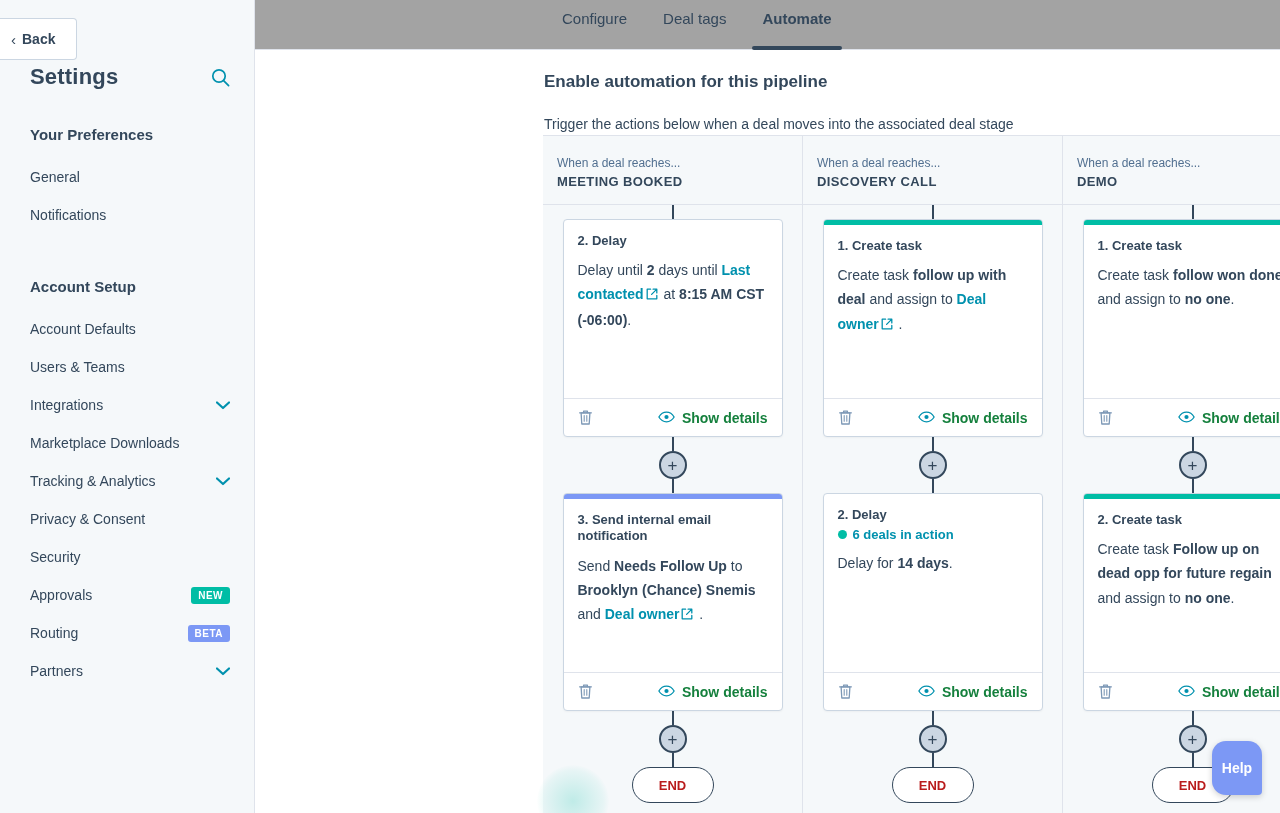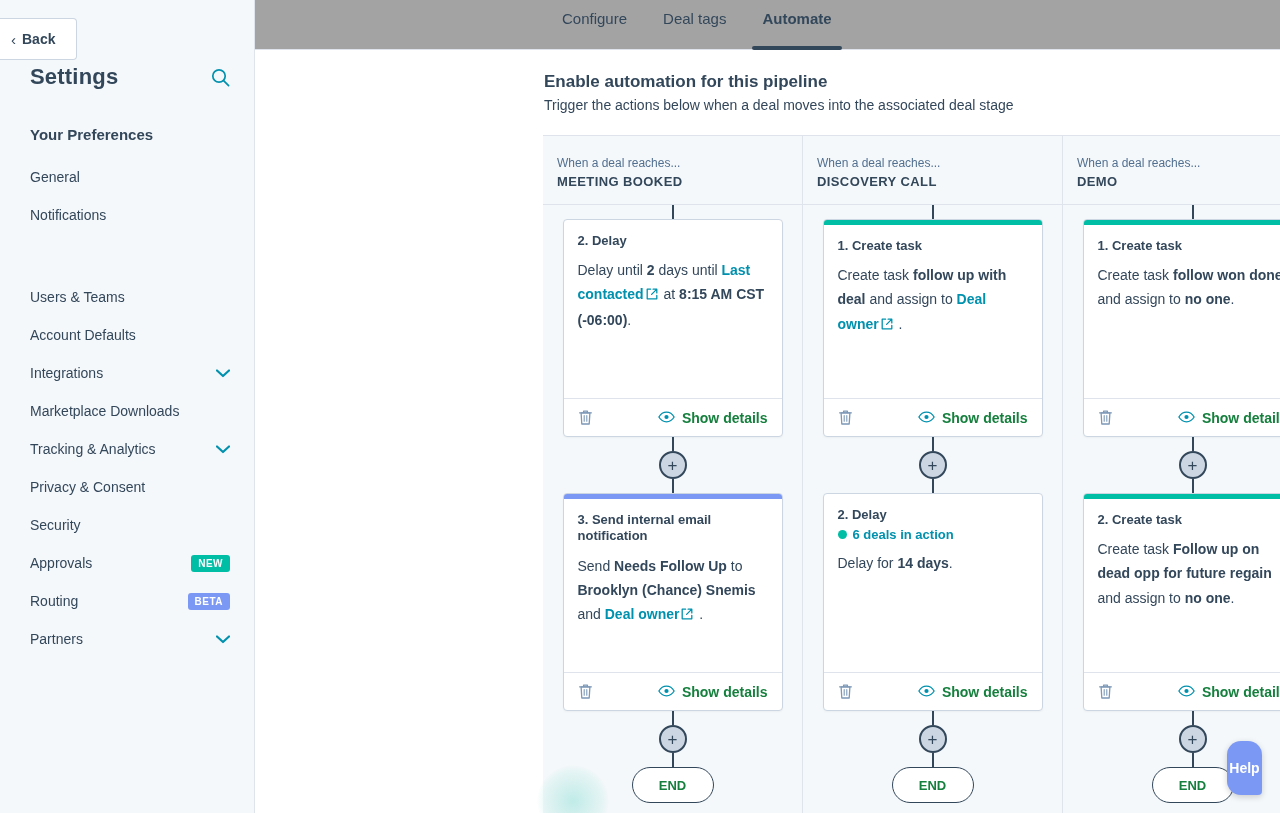--- a/index.html
+++ b/index.html
@@ -77,21 +77,21 @@
     font-size: 15px; color: #33475b; cursor: pointer; position: relative;
   }
   .tab.active { font-weight: bold; }
   .tab.active::after {
     content: ""; position: absolute; left: 8px; right: 8px; bottom: -1px;
     height: 4px; background: #33475b; border-radius: 2px;
   }
 
   .head-block { padding: 22px 0 0 289px; background: #fff; }
   .head-title { font-size: 17px; font-weight: bold; color: #33475b; }
-  .head-sub { font-size: 14px; color: #33475b; margin-top: 5px; }
+  .head-sub { font-size: 14px; color: #33475b; margin-top: 24px; }
 
   
   .board {
     position: absolute; left: 288px; top: 135px; right: 0; bottom: 0;
     background: #f5f8fa;
     display: flex;
     border-top: 1px solid #dfe3eb;
     overflow: hidden;
   }
   .col {
@@ -146,34 +146,34 @@
     width: 28px; height: 28px; border-radius: 50%;
     background: #cbd6e2; border: 2px solid #33475b;
     display: flex; align-items: center; justify-content: center;
     cursor: pointer; color: #33475b; font-size: 17px; line-height: 1;
     font-family: "Liberation Sans", sans-serif;
   }
   .end-btn {
     width: 82px; height: 36px; border-radius: 18px;
     background: #fff; border: 1px solid #33475b;
     display: flex; align-items: center; justify-content: center;
-    font-size: 13px; font-weight: bold; color: #15803d;
+    font-size: 13px; font-weight: bold; color: #b91c1c;
     margin: 0 auto; cursor: pointer;
   }
 
   .ghost-blob {
     position: absolute; left: 282px; bottom: -24px;
     width: 72px; height: 72px; border-radius: 50%;
     background: radial-gradient(circle at 50% 50%, rgba(0,189,165,.22), rgba(0,189,165,.06) 60%, rgba(0,189,165,0) 72%);
     pointer-events: none;
   }
 
   .help-btn {
     position: absolute; right: 18px; bottom: 18px;
-    width: 35px; height: 54px;
+    width: 50px; height: 54px;
     background: #7c98f5;
     border-radius: 14px 14px 4px 14px;
     display: flex; align-items: center; justify-content: center;
     color: #fff; font-size: 14px; font-weight: bold;
     cursor: pointer; z-index: 40;
     box-shadow: 0 2px 6px rgba(0,0,0,.18);
   }
 </style>
 </head>
 <body>
@@ -200,25 +200,26 @@
         <div class="nav-group">
           <div class="nav-head">Your Preferences</div>
           <div class="nav-item">
             <span class="txt">General</span>
           </div>
           <div class="nav-item">
             <span class="txt">Notifications</span>
           </div>
         </div>
         <div class="nav-group second">
+          <div class="nav-head">Account Setup</div>
+          <div class="nav-item">
+            <span class="txt">Account Defaults</span>
+          </div>
           <div class="nav-item">
             <span class="txt">Users &amp; Teams</span>
-          </div>
-          <div class="nav-item">
-            <span class="txt">Account Defaults</span>
           </div>
           <div class="nav-item">
             <span class="txt">Integrations</span>
             <span class="chev-down">
               <svg width="14" height="9" viewBox="0 0 14 9">
                 <path d="M1 1.5 L7 7 L13 1.5" stroke="#0091ae" stroke-width="2.2" fill="none" stroke-linecap="round" stroke-linejoin="round"></path>
               </svg>
             </span>
           </div>
           <div class="nav-item">

